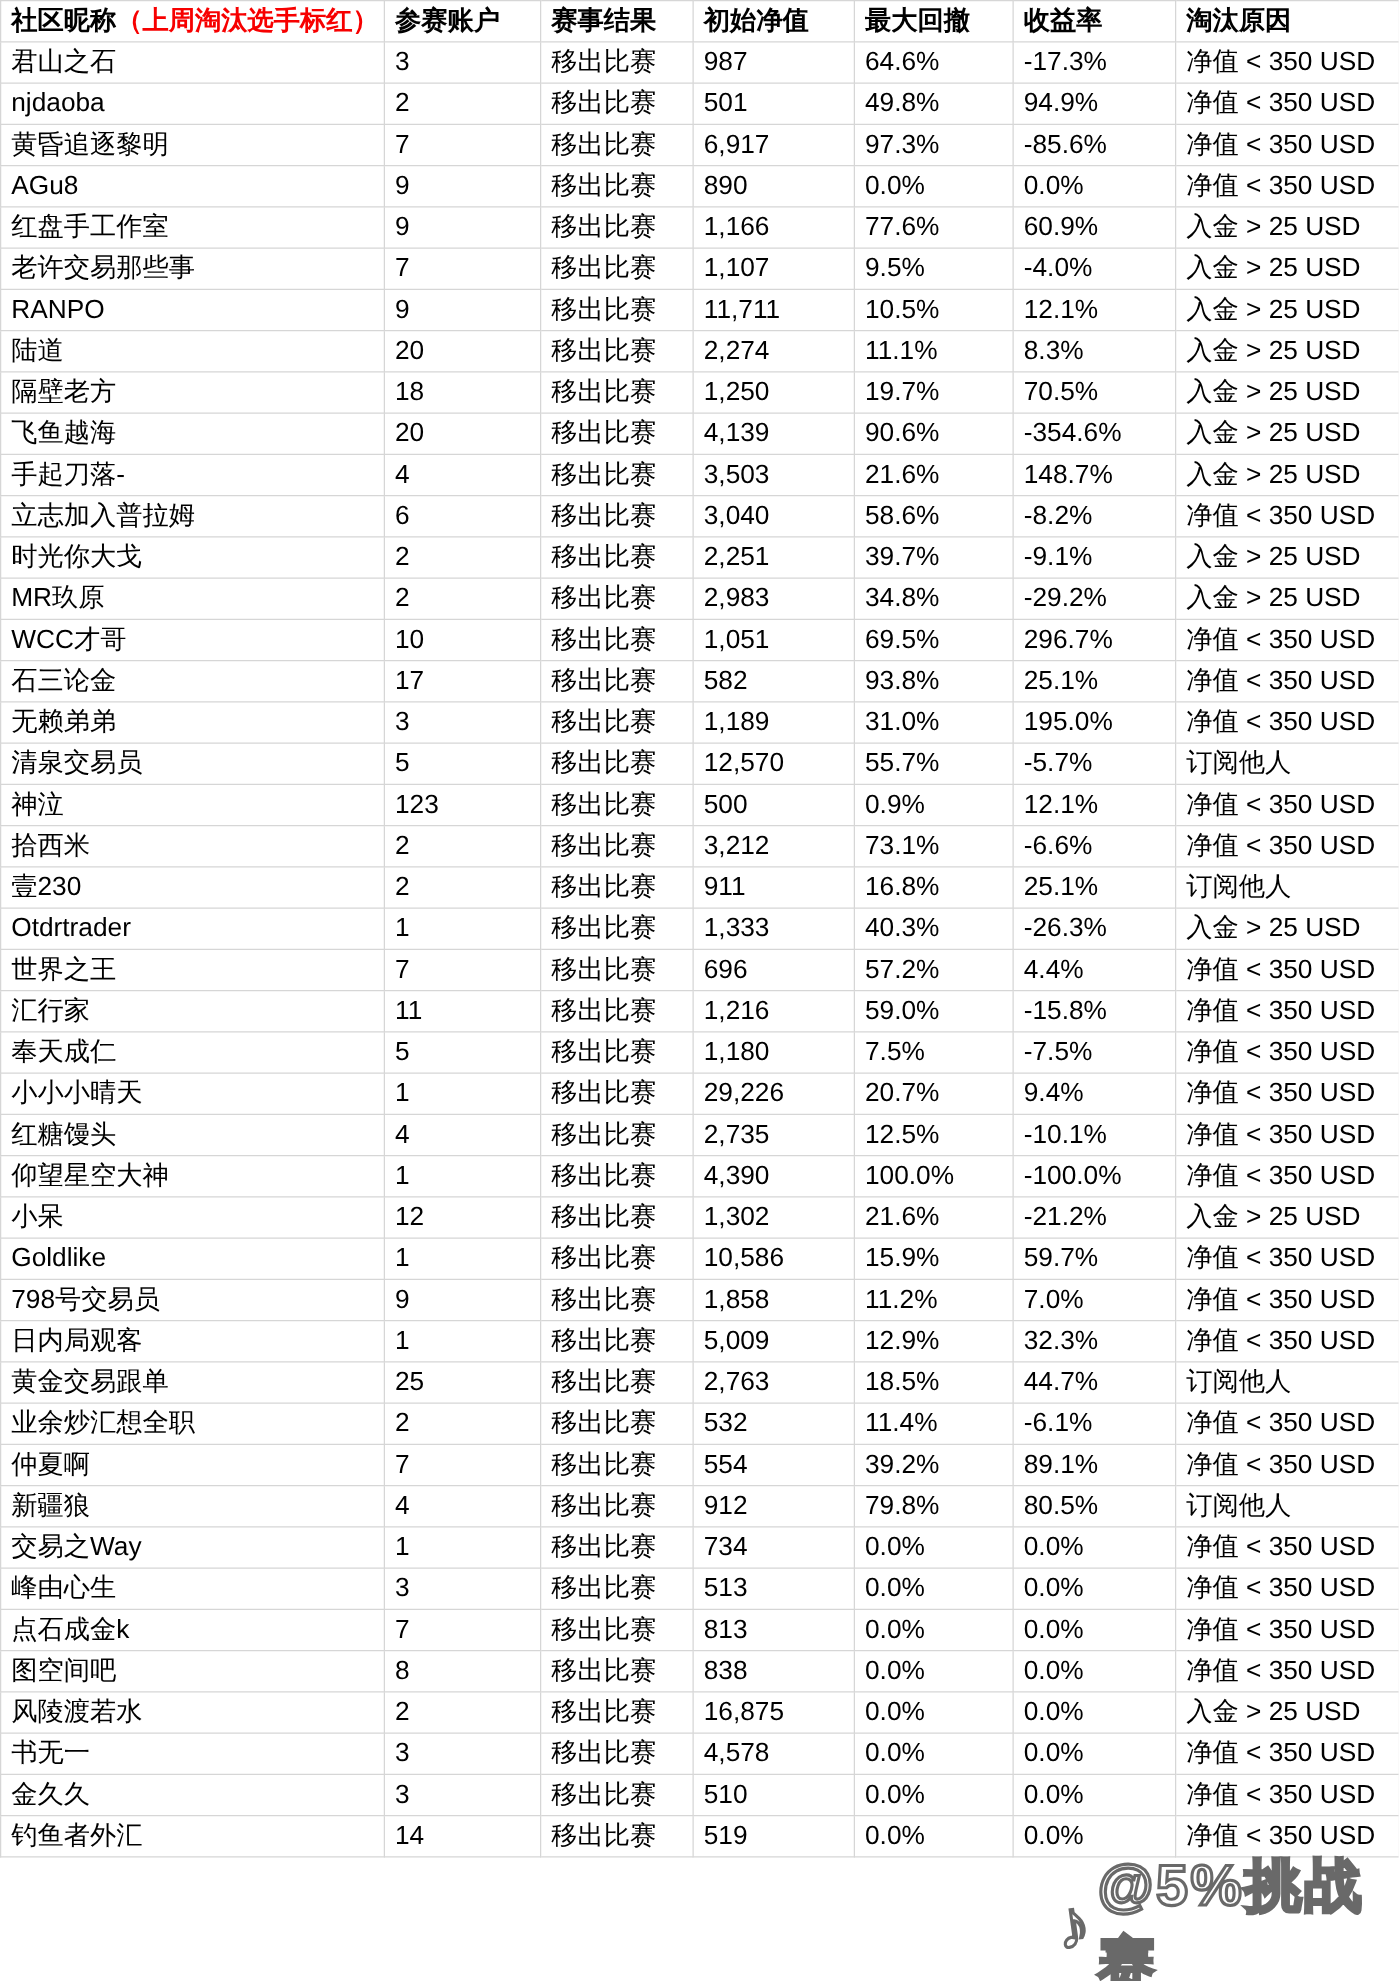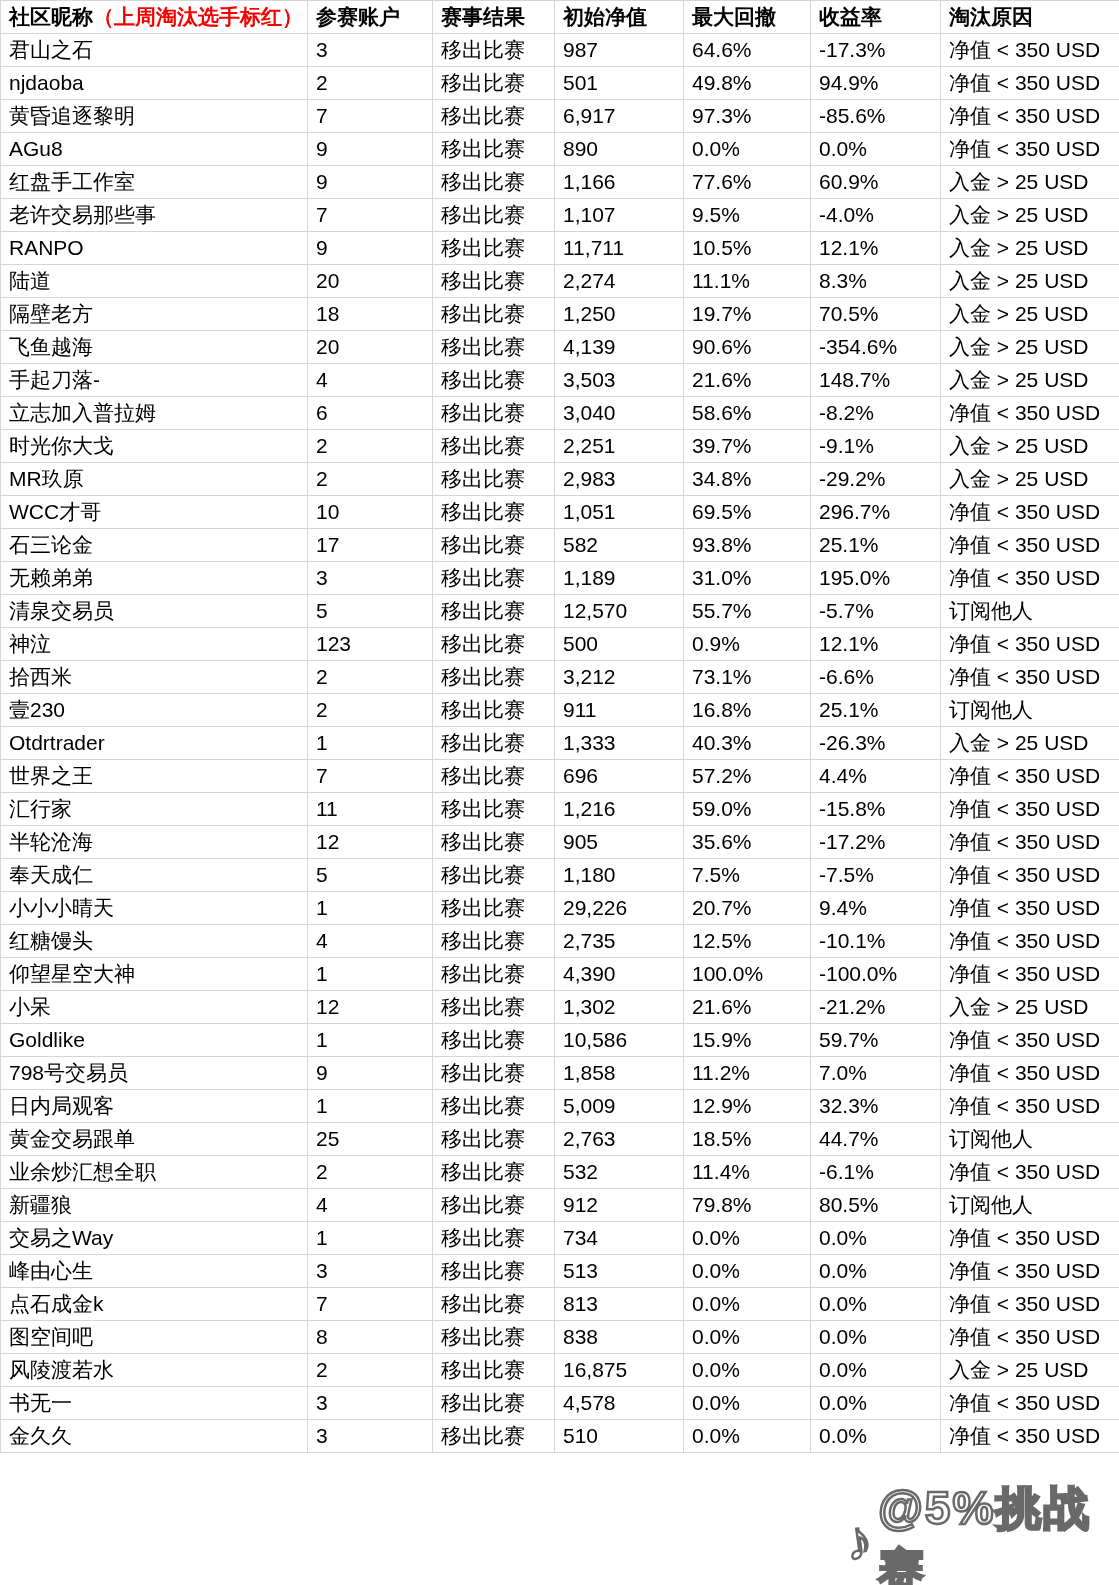--- a/index.html
+++ b/index.html
@@ -332,29 +332,20 @@
     <tr>
       <td>汇行家</td>
       <td>11</td>
       <td>移出比赛</td>
       <td>1,216</td>
       <td>59.0%</td>
       <td>-15.8%</td>
       <td>净值 &lt; 350 USD</td>
     </tr>
 
-    <tr>
-      <td>半轮沧海</td>
-      <td>12</td>
-      <td>移出比赛</td>
-      <td>905</td>
-      <td>35.6%</td>
-      <td>-17.2%</td>
-      <td>净值 &lt; 350 USD</td>
-    </tr>
 
     <tr>
       <td>奉天成仁</td>
       <td>5</td>
       <td>移出比赛</td>
       <td>1,180</td>
       <td>7.5%</td>
       <td>-7.5%</td>
       <td>净值 &lt; 350 USD</td>
     </tr>
@@ -443,20 +434,29 @@
     <tr>
       <td>业余炒汇想全职</td>
       <td>2</td>
       <td>移出比赛</td>
       <td>532</td>
       <td>11.4%</td>
       <td>-6.1%</td>
       <td>净值 &lt; 350 USD</td>
     </tr>
 
+    <tr>
+      <td>仲夏啊</td>
+      <td>7</td>
+      <td>移出比赛</td>
+      <td>554</td>
+      <td>39.2%</td>
+      <td>89.1%</td>
+      <td>净值 &lt; 350 USD</td>
+    </tr>
 
     <tr>
       <td>新疆狼</td>
       <td>4</td>
       <td>移出比赛</td>
       <td>912</td>
       <td>79.8%</td>
       <td>80.5%</td>
       <td>订阅他人</td>
     </tr>
@@ -524,20 +524,29 @@
     <tr>
       <td>金久久</td>
       <td>3</td>
       <td>移出比赛</td>
       <td>510</td>
       <td>0.0%</td>
       <td>0.0%</td>
       <td>净值 &lt; 350 USD</td>
     </tr>
 
+    <tr>
+      <td>钓鱼者外汇</td>
+      <td>14</td>
+      <td>移出比赛</td>
+      <td>519</td>
+      <td>0.0%</td>
+      <td>0.0%</td>
+      <td>净值 &lt; 350 USD</td>
+    </tr>
   </tbody>
   </table>
 
   <div id="watermark">
     <span class="note">♪</span>
     <span class="wm-text">@5%挑战赛</span>
   </div>
 
 </div>
 

